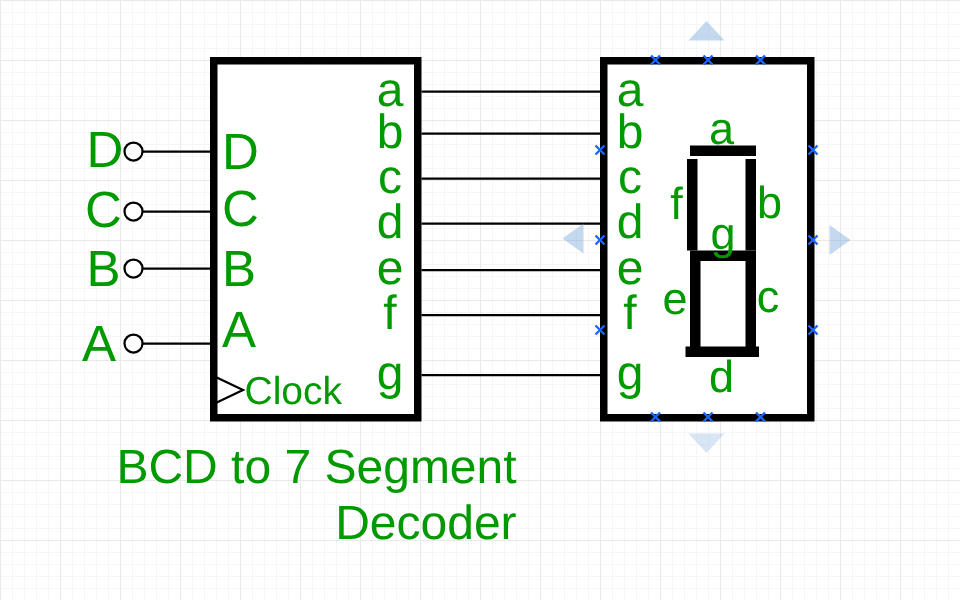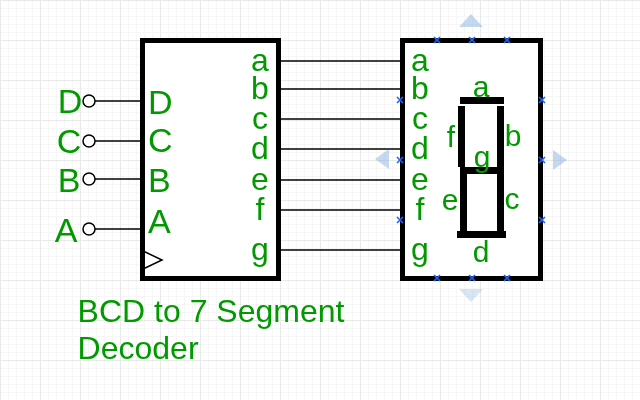--- a/index.html
+++ b/index.html
@@ -16,21 +16,21 @@
   }
   .box{position:absolute;background:#fff;border:5px solid #000;box-sizing:border-box;z-index:1;}
   #wires{position:absolute;left:0;top:0;z-index:2;pointer-events:none;}
   .lbl{position:absolute;color:#009900;z-index:3;white-space:nowrap;}
   .c{transform:translate(-50%,-50%);}
   .cl{transform:translateY(-50%);}
   .big{font-size:34px;}
   .pin{font-size:32px;}
   .segl{font-size:30px;}
   .clock{font-size:26px;}
-  .title{font-size:32px;line-height:37px;text-align:left;transform:translateX(-50%);}
+  .title{font-size:32px;line-height:37px;text-align:right;transform:translateX(-50%);}
   .seg{position:absolute;background:#000;z-index:3;}
   .marker{position:absolute;width:8px;height:8px;margin:-4px 0 0 -4px;z-index:4;}
   .marker svg{display:block;}
   .arrow{position:absolute;width:0;height:0;z-index:4;}
   .arrow-up{border-left:12px solid transparent;border-right:12px solid transparent;border-bottom:13px solid rgba(125,170,220,0.45);}
   .arrow-down{border-left:12px solid transparent;border-right:12px solid transparent;border-top:13px solid rgba(125,170,220,0.30);}
   .arrow-left{border-top:10px solid transparent;border-bottom:10px solid transparent;border-right:14px solid rgba(125,170,220,0.45);}
   .arrow-right{border-top:10px solid transparent;border-bottom:10px solid transparent;border-left:14px solid rgba(125,170,220,0.45);}
 </style>
 </head>
@@ -75,20 +75,21 @@
   <div class="lbl big cl" style="left:148px;top:221px;">A</div>
 
   <div class="lbl pin c" style="left:260px;top:60px;">a</div>
   <div class="lbl pin c" style="left:260px;top:88px;">b</div>
   <div class="lbl pin c" style="left:260px;top:118px;">c</div>
   <div class="lbl pin c" style="left:260px;top:148px;">d</div>
   <div class="lbl pin c" style="left:260px;top:179px;">e</div>
   <div class="lbl pin c" style="left:260px;top:209px;">f</div>
   <div class="lbl pin c" style="left:260px;top:249px;">g</div>
 
+  <div class="lbl clock cl" style="left:163px;top:261px;">Clock</div>
 
   <div class="lbl pin c" style="left:420px;top:60px;">a</div>
   <div class="lbl pin c" style="left:420px;top:88px;">b</div>
   <div class="lbl pin c" style="left:420px;top:118px;">c</div>
   <div class="lbl pin c" style="left:420px;top:148px;">d</div>
   <div class="lbl pin c" style="left:420px;top:179px;">e</div>
   <div class="lbl pin c" style="left:420px;top:209px;">f</div>
   <div class="lbl pin c" style="left:420px;top:249px;">g</div>
 
   <div>

